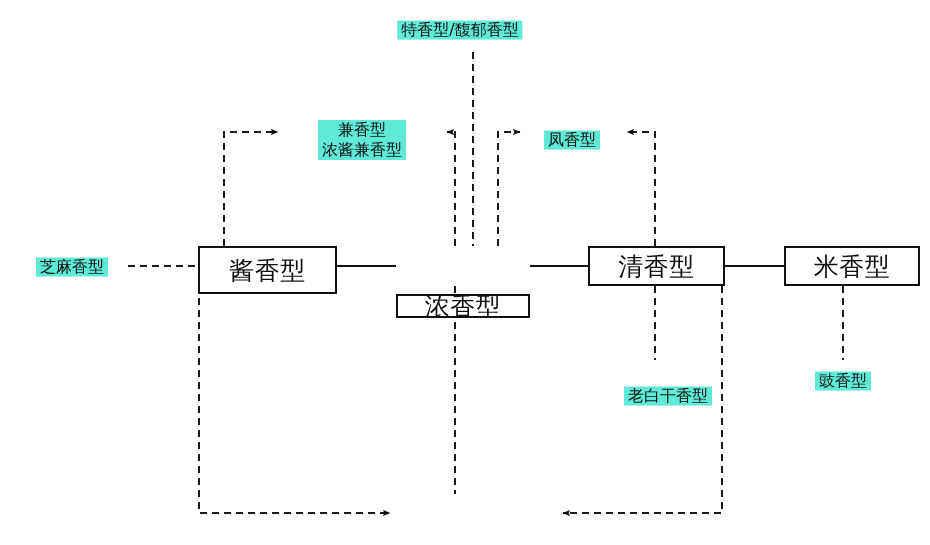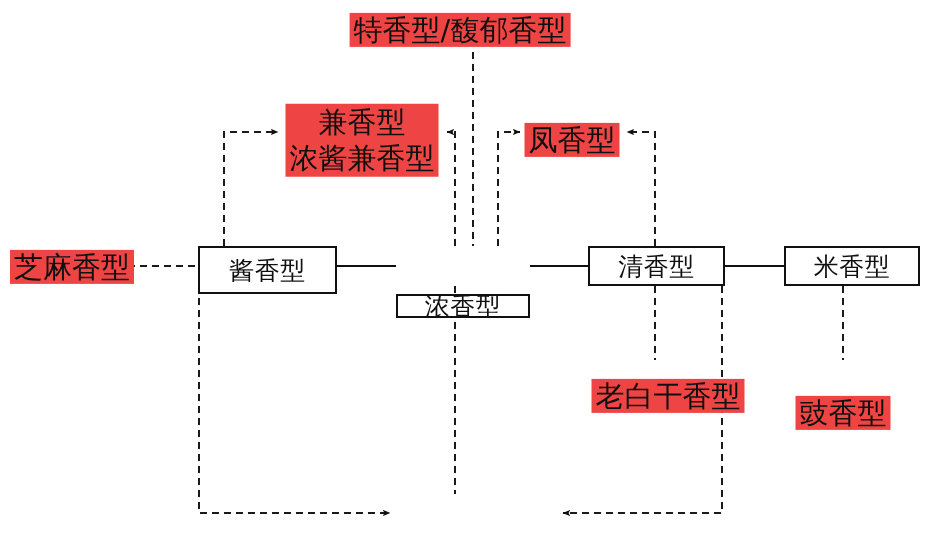--- a/index.html
+++ b/index.html
@@ -35,27 +35,27 @@
     align-items: center;
     justify-content: center;
     font-size: 25px;
     line-height: 1;
     letter-spacing: 0.5px;
     color: #101010;
     white-space: nowrap;
   }
   .free-label {
     position: absolute;
-    font-size: 29px;
+    font-size: 16px;
     line-height: 1.18;
     color: #101010;
     white-space: nowrap;
     text-align: center;
     transform: translate(-50%, -50%);
-    background: #ef4444;
+    background: #5eead4;
     padding: 0 4px;
   }
   .free-label.two-line {
     line-height: 1.25;
   }
   .free-label .lbl-line {
     display: block;
   }
 </style>
 </head>
@@ -132,18 +132,18 @@
   </div>
 
   <div class="free-label" style="left:72px; top:267px;">
     <span class="lbl-line">芝麻香型</span>
   </div>
 
   <div class="free-label" style="left:668px; top:381px;margin-top:15px;">
     <span class="lbl-line">老白干香型</span>
   </div>
 
-  <div class="free-label" style="left:843px; top:381px;margin-top:32px;">
+  <div class="free-label" style="left:843px; top:381px;">
     <span class="lbl-line">豉香型</span>
   </div>
 
 
 </div>
 
 </body></html>

